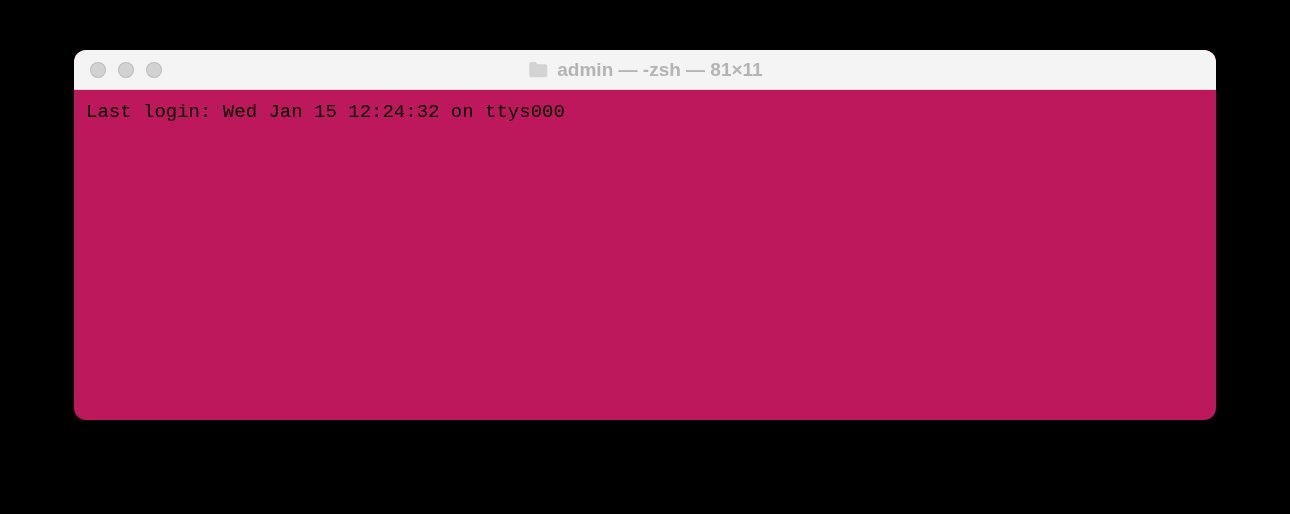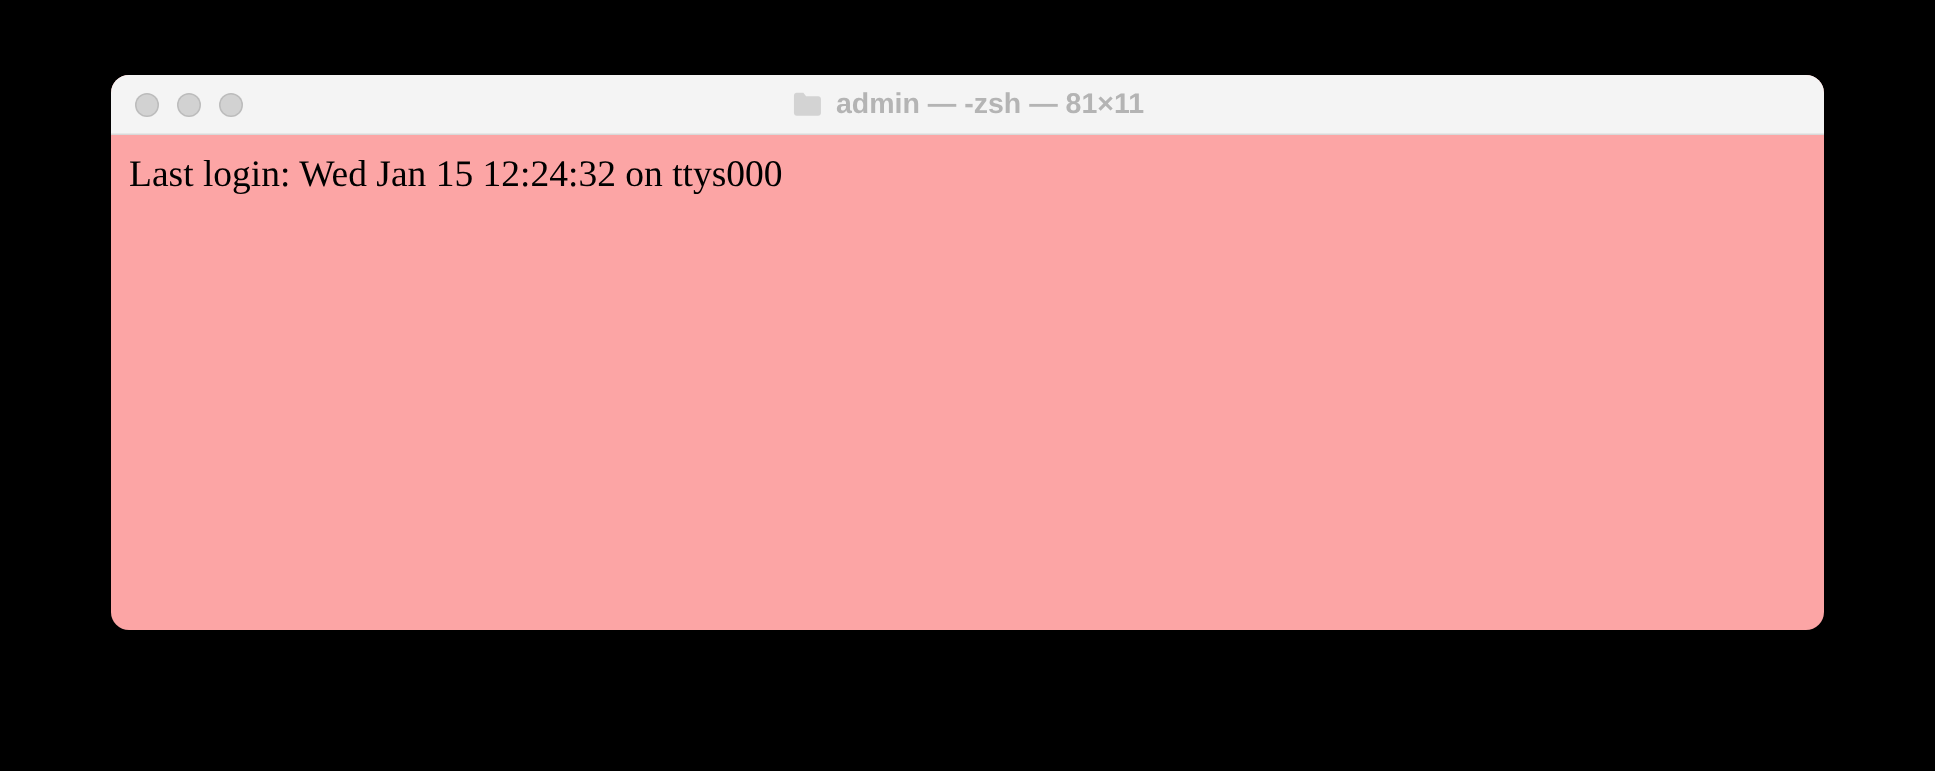--- a/index.html
+++ b/index.html
@@ -9,21 +9,21 @@
       height: 514px;
       display: flex;
       align-items: flex-start;
       justify-content: center;
       padding-top: 50px;
       font-family: "SF Mono", "Menlo", "Monaco", "Consolas", monospace;
     }
     .window {
       width: 1142px;
       height: 370px;
-      background: #fca5a5;
+      background: #be185d;
       border-radius: 12px;
       box-shadow: 0 20px 60px rgba(0,0,0,0.5), 0 0 0 1px rgba(0,0,0,0.1);
       overflow: hidden;
       display: flex;
       flex-direction: column;
       justify-content: space-between;
     }
     .titlebar {
       height: 40px;
       background: #f4f4f4;
@@ -58,25 +58,25 @@
       font-weight: 700;
     }
     .folder-icon {
       width: 22px;
       height: 18px;
       opacity: 0.5;
     }
     .terminal-body {
       flex: 1;
       padding: 10px 12px;
-      font-size: 25px;
+      font-size: 19px;
       line-height: 1.35;
       color: #000;
       white-space: pre;
-      font-family: Liberation Serif, serif;
+      font-family: Liberation Mono, monospace;
       font-weight: 500;
       overflow: hidden;
     }
     .line { display: block; }
     .inverse {
       background: #000;
       color: #fff;
       padding: 0 1px;
     }
     .cursor {

